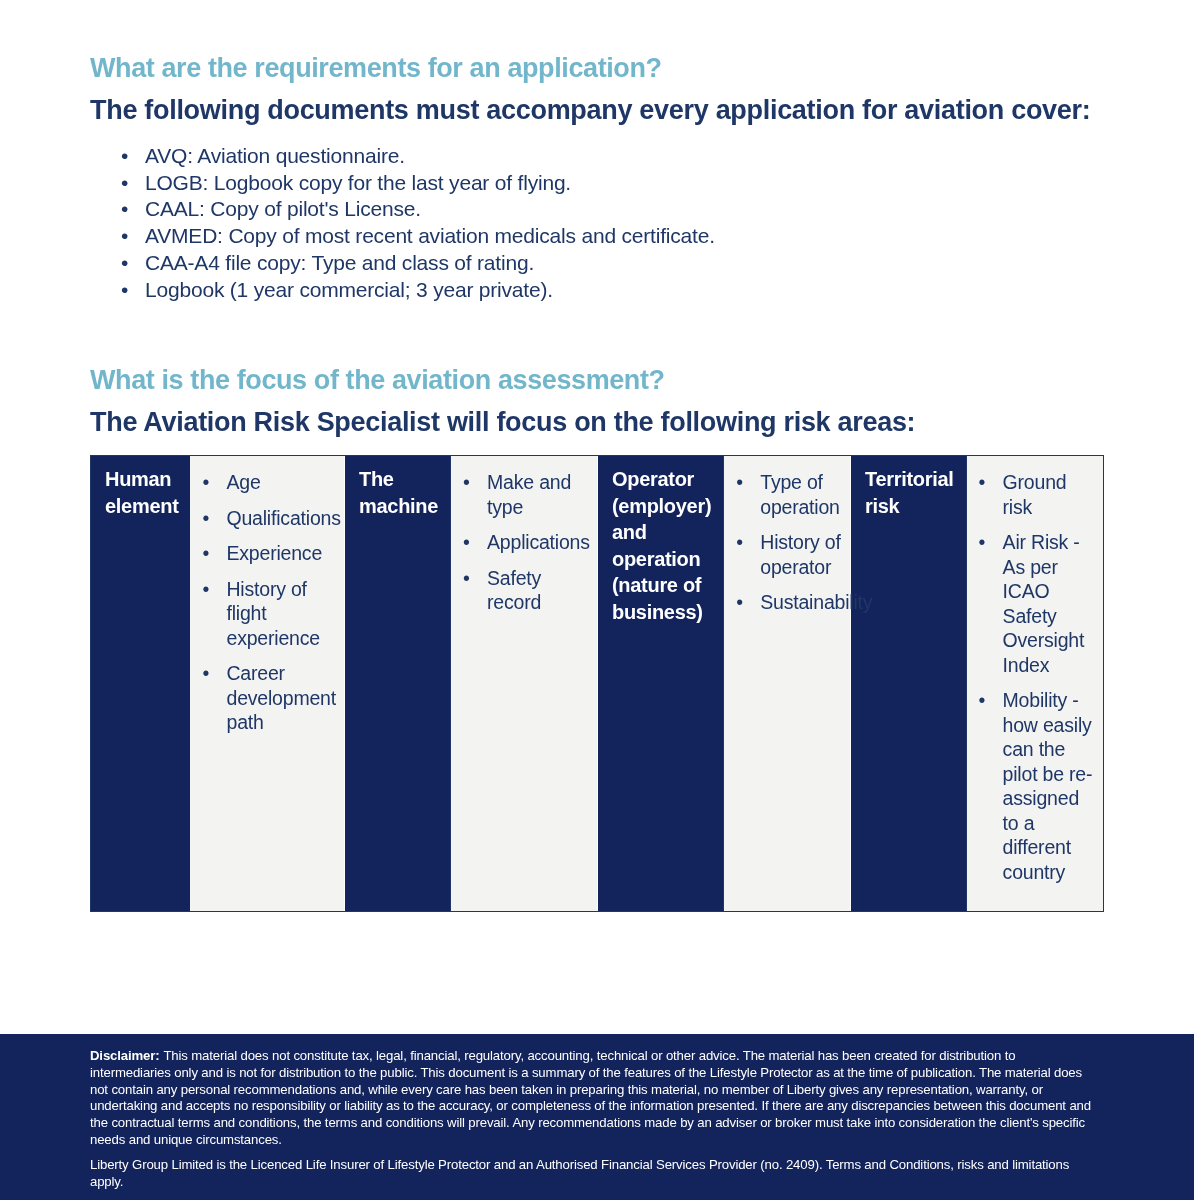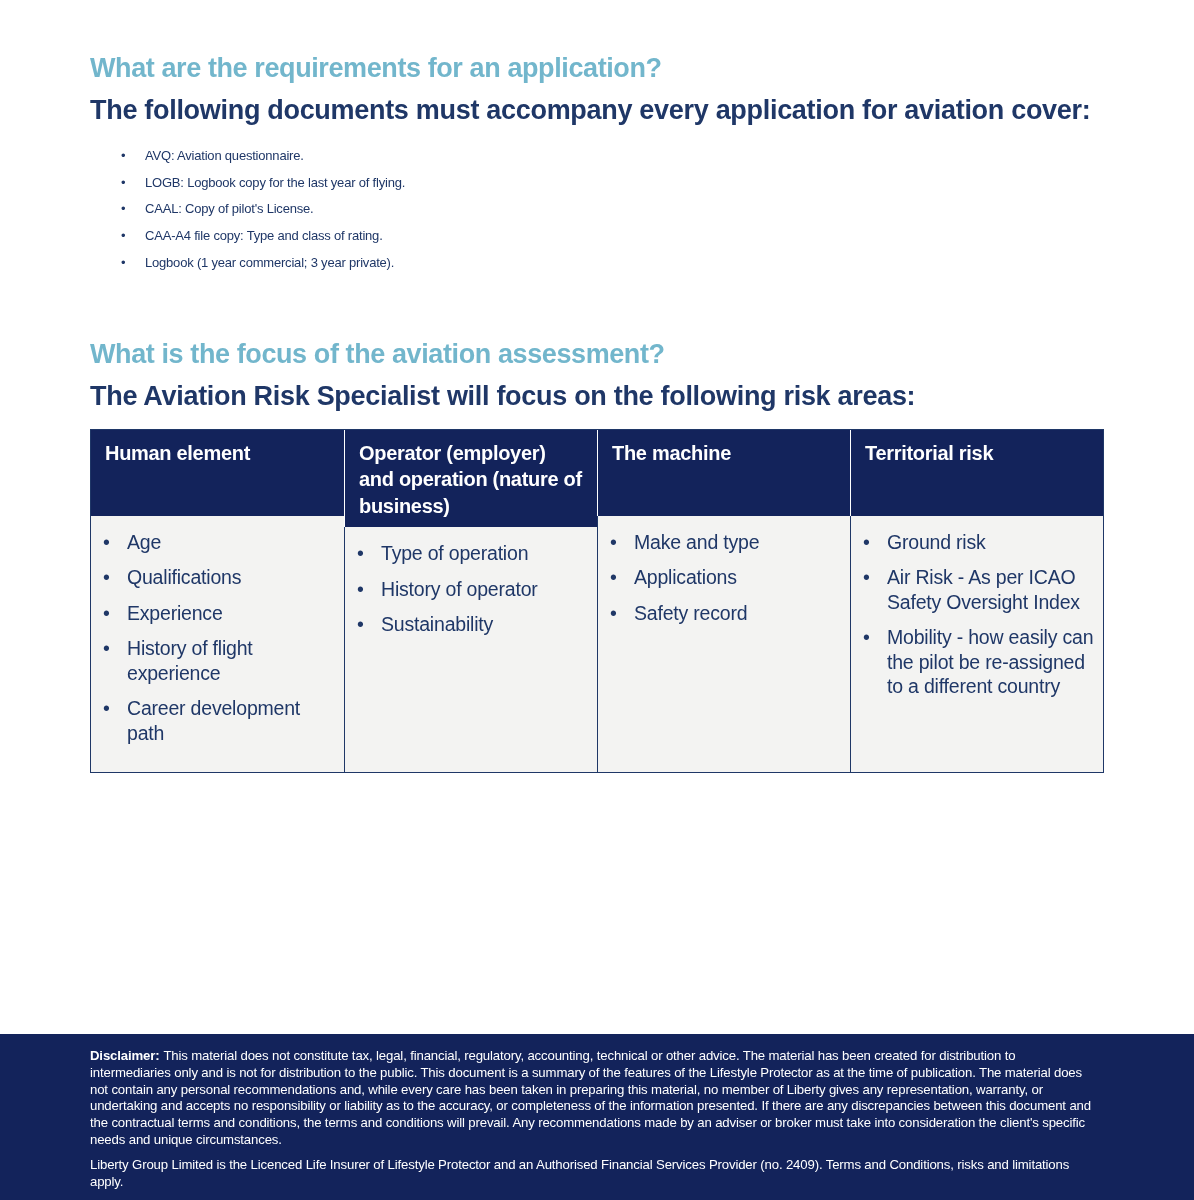--- a/index.html
+++ b/index.html
@@ -38,40 +38,39 @@
   }
   ul.doc-list {
     list-style: none;
     margin: 17px 0 0 0;
     padding: 0;
   }
   ul.doc-list li {
     position: relative;
     padding-left: 55px;
     color: var(--navy_text, #1f3767);
-    font-size: 13px;
+    font-size: 21px;
     line-height: 26.7px;
     letter-spacing: -0.2px;
   }
   ul.doc-list li::before {
     content: "\2022";
     position: absolute;
     left: 31px;
   }
   .risk-table {
     display: flex;
     width: 1014px;
     margin-top: 17px;
     border: 1px solid var(--navy_text, #1f3767);
     box-sizing: border-box;
   }
   .risk-col {
     flex: 1 1 0;
     display: flex;
-    flex-direction: column;
     min-width: 0;
   }
   .col-header {
     background: var(--panel_navy, #13235b);
     color: #ffffff;
     font-weight: bold;
     font-size: 20px;
     line-height: 26.5px;
     letter-spacing: -0.3px;
     padding: 10px 12px 8px 14px;
@@ -130,20 +129,21 @@
   <main class="content">
 
     <h1 class="section-heading" id="req-heading">What are the requirements for an application?</h1>
 
     <p class="section-intro">The following documents must accompany every application for aviation cover:</p>
 
     <ul class="doc-list">
         <li>AVQ: Aviation questionnaire.</li>
         <li>LOGB: Logbook copy for the last year of flying.</li>
         <li>CAAL: Copy of pilot's License.</li>
+        <li>AVMED: Copy of most recent aviation medicals and certificate.</li>
         <li>CAA-A4 file copy: Type and class of rating.</li>
         <li>Logbook (1 year commercial; 3 year private).</li>
       </ul>
 
     <h1 class="section-heading" id="assess-heading">What is the focus of the aviation assessment?</h1>
 
     <p class="section-intro">The Aviation Risk Specialist will focus on the following risk areas:</p>
 
     <div class="risk-table">
 
@@ -152,34 +152,34 @@
         <ul class="col-body">
             <li>Age</li>
             <li>Qualifications</li>
             <li>Experience</li>
             <li>History of flight experience</li>
             <li>Career development path</li>
           </ul>
       </div>
 
       <div class="risk-col">
+        <div class="col-header">The machine</div>
+        <ul class="col-body">
+            <li>Make and type</li>
+            <li>Applications</li>
+            <li>Safety record</li>
+          </ul>
+      </div>
+
+      <div class="risk-col">
         <div class="col-header">Operator (employer) and operation (nature of business)</div>
         <ul class="col-body">
             <li>Type of operation</li>
             <li>History of operator</li>
             <li>Sustainability</li>
-          </ul>
-      </div>
-
-      <div class="risk-col">
-        <div class="col-header">The machine</div>
-        <ul class="col-body">
-            <li>Make and type</li>
-            <li>Applications</li>
-            <li>Safety record</li>
           </ul>
       </div>
 
       <div class="risk-col">
         <div class="col-header">Territorial risk</div>
         <ul class="col-body">
             <li>Ground risk</li>
             <li>Air Risk - As per ICAO Safety Oversight Index</li>
             <li>Mobility - how easily can the pilot be re-assigned to a different country</li>
           </ul>

